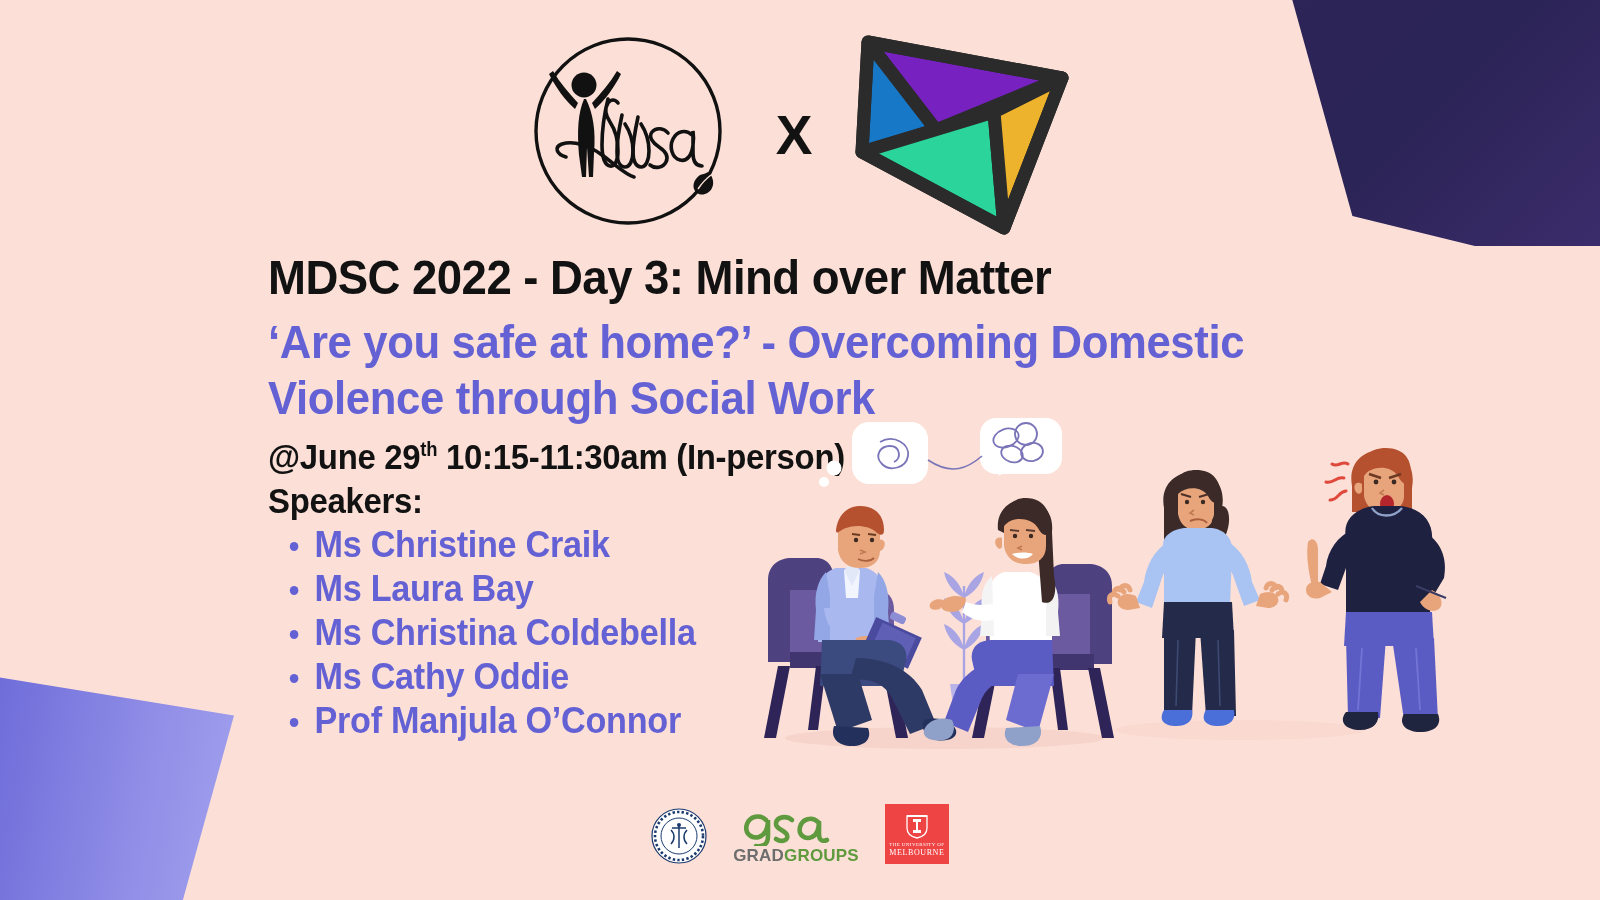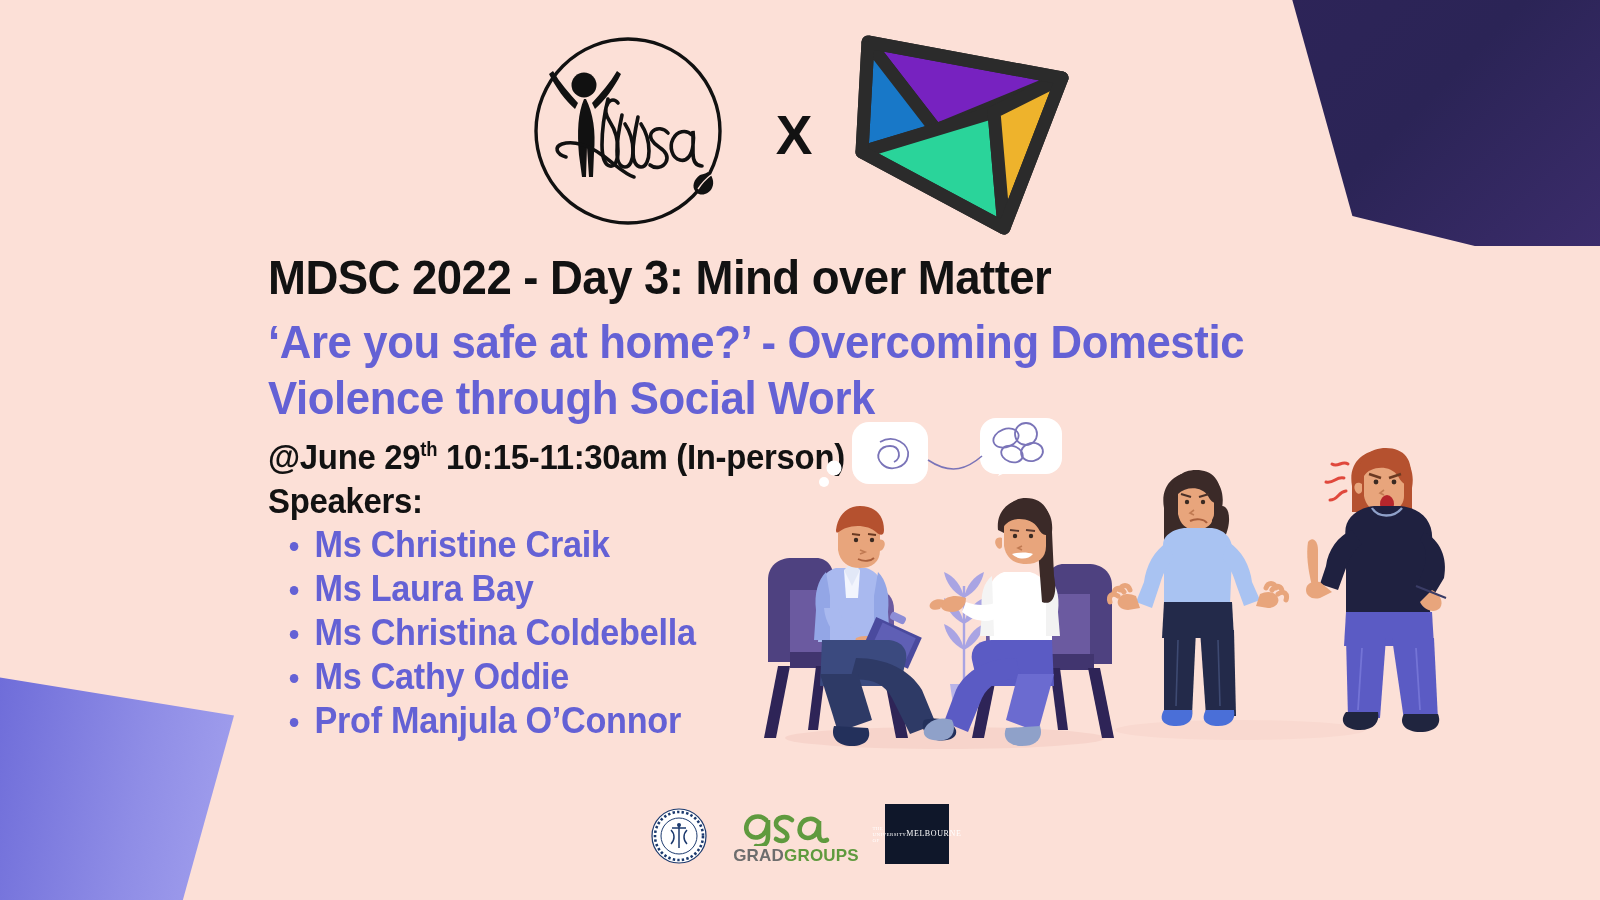--- a/index.html
+++ b/index.html
@@ -177,23 +177,23 @@
     font-weight: 700;
     letter-spacing: 0.2px;
     line-height: 1;
     margin-top: 1px;
   }
   .gsa-grad { color: #6d6d6d; }
   .gsa-groups { color: #5f9a3e; }
   .unimelb {
     width: 64px;
     height: 60px;
-    background: #0f172a;
+    background: #ef4444;
     display: flex;
-    flex-direction: row;
+    flex-direction: column;
     align-items: center;
     justify-content: center;
     padding: 2px 0 3px 0;
     box-sizing: border-box;
   }
   .unimelb-crest { width: 30px; height: 30px; display: block; }
   .unimelb-t1 {
     font-family: "Liberation Serif", serif;
     font-size: 5px;
     color: #ffffff;

